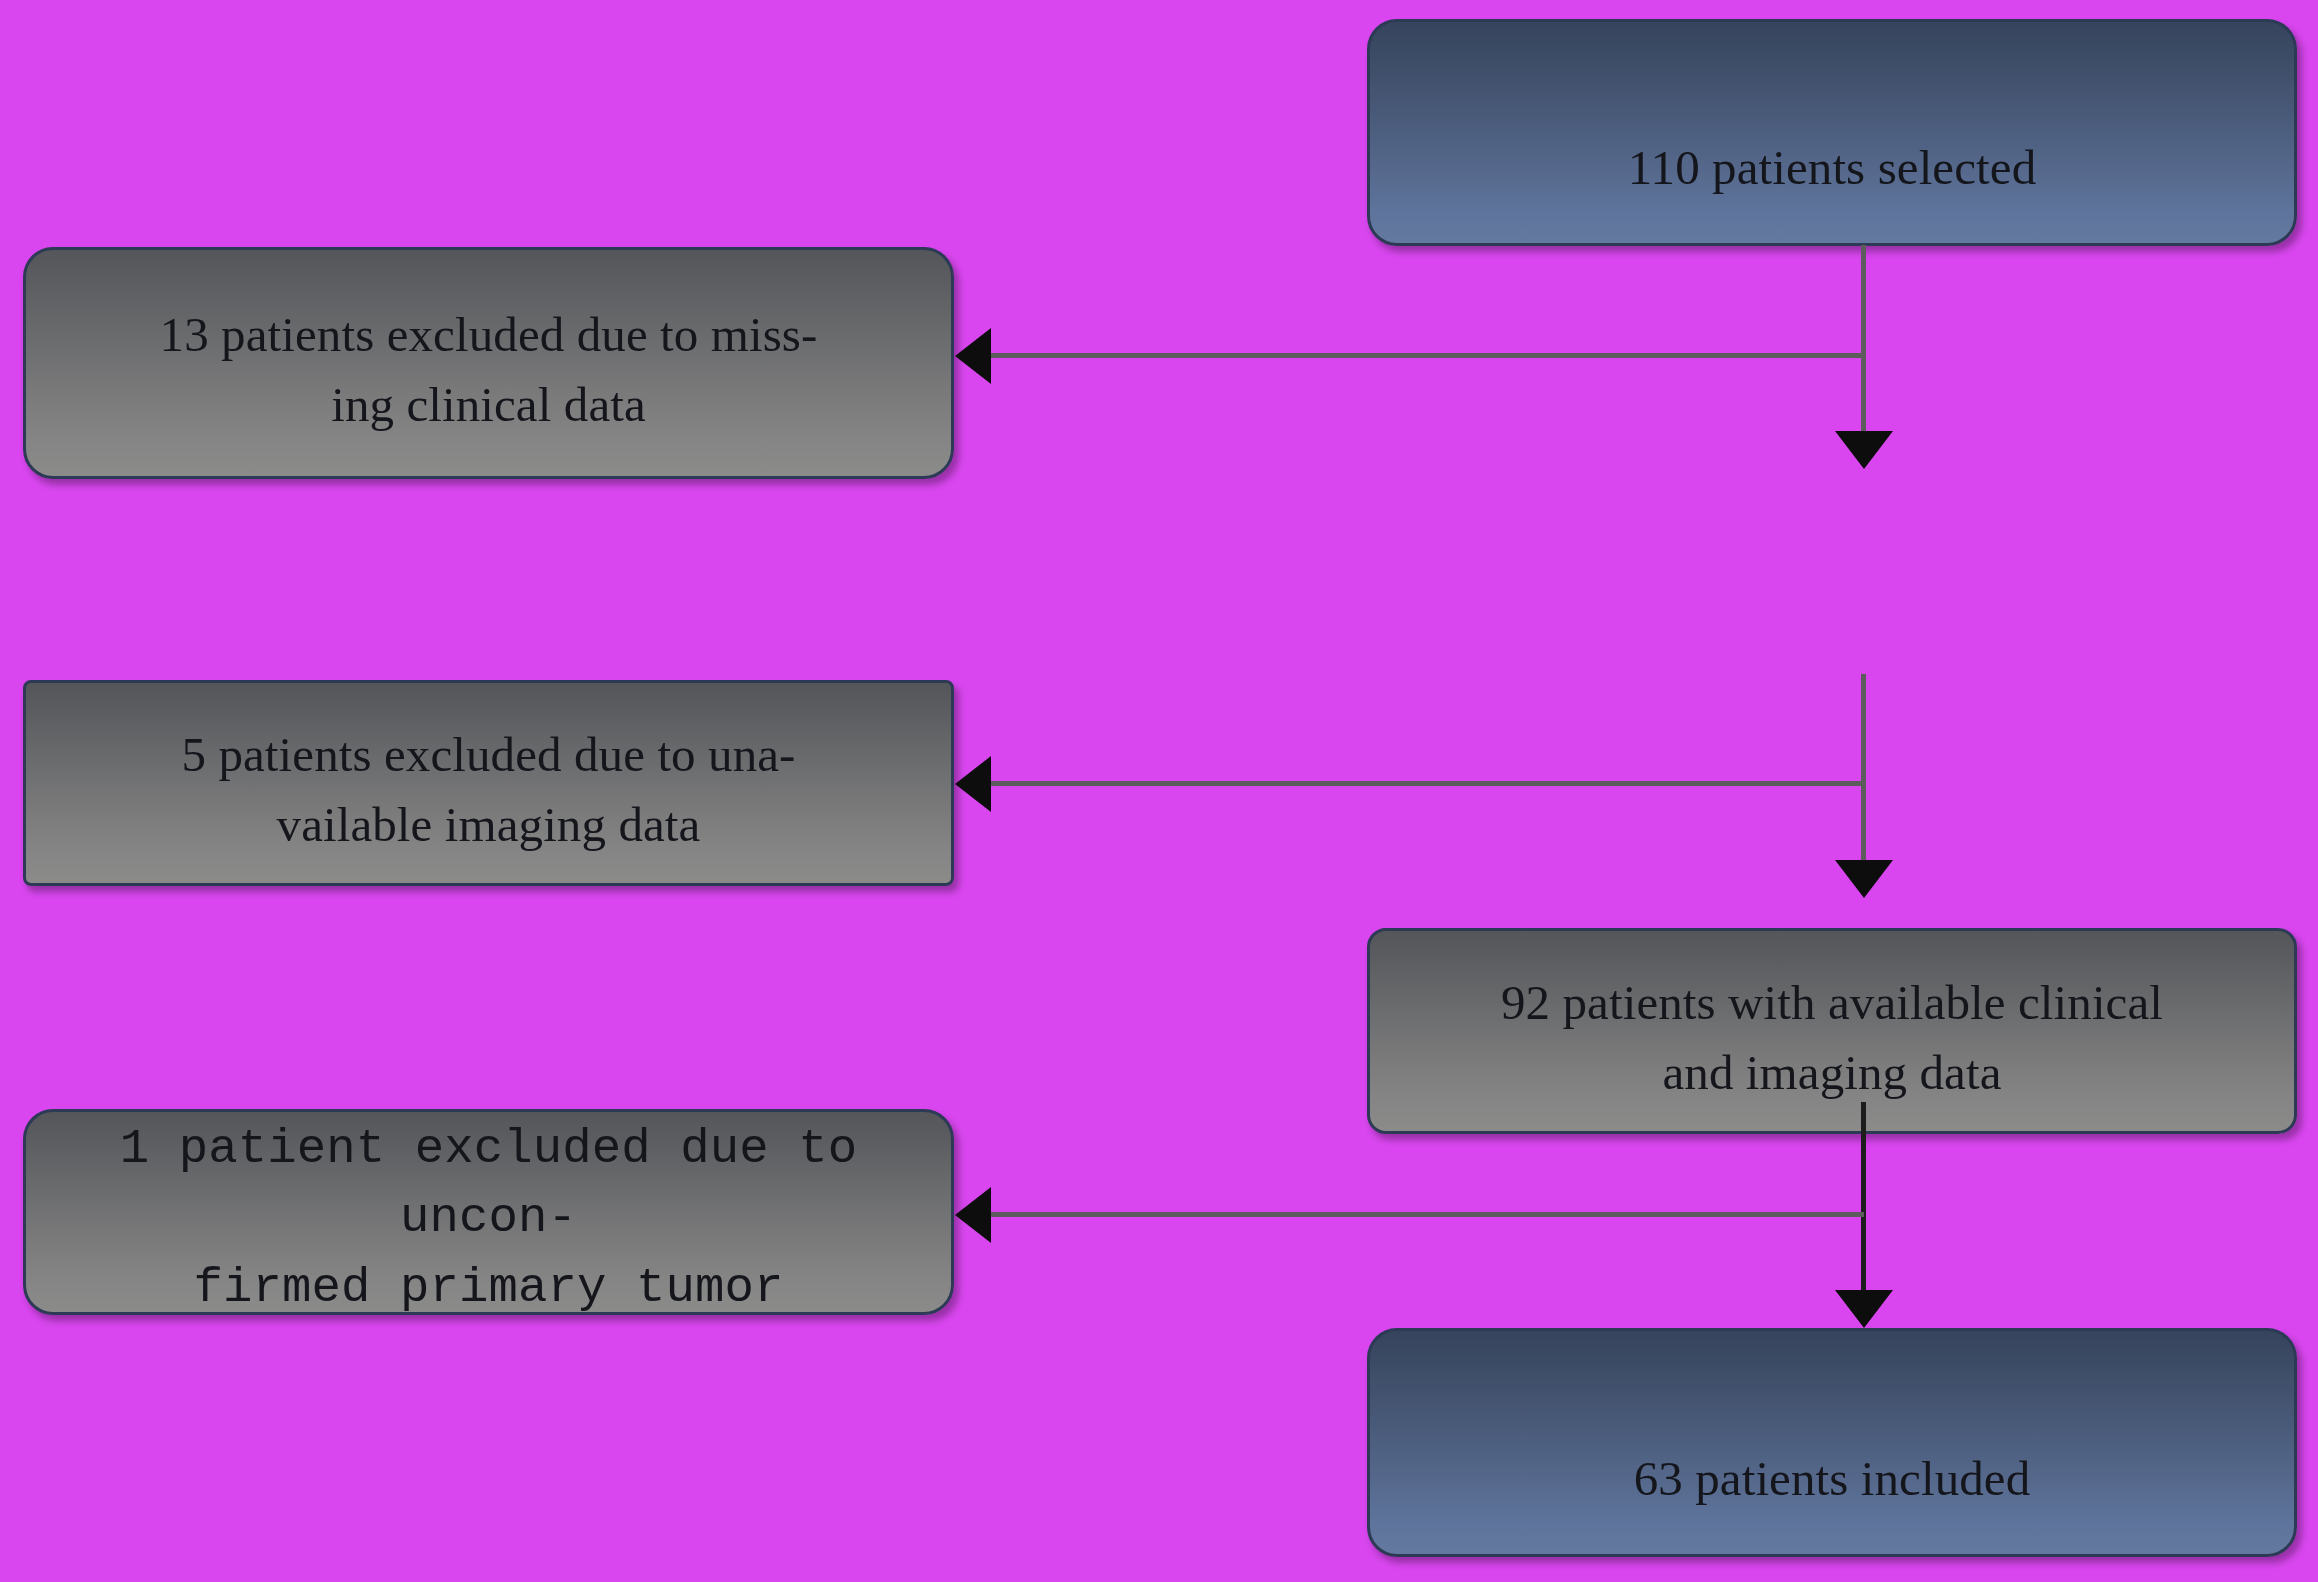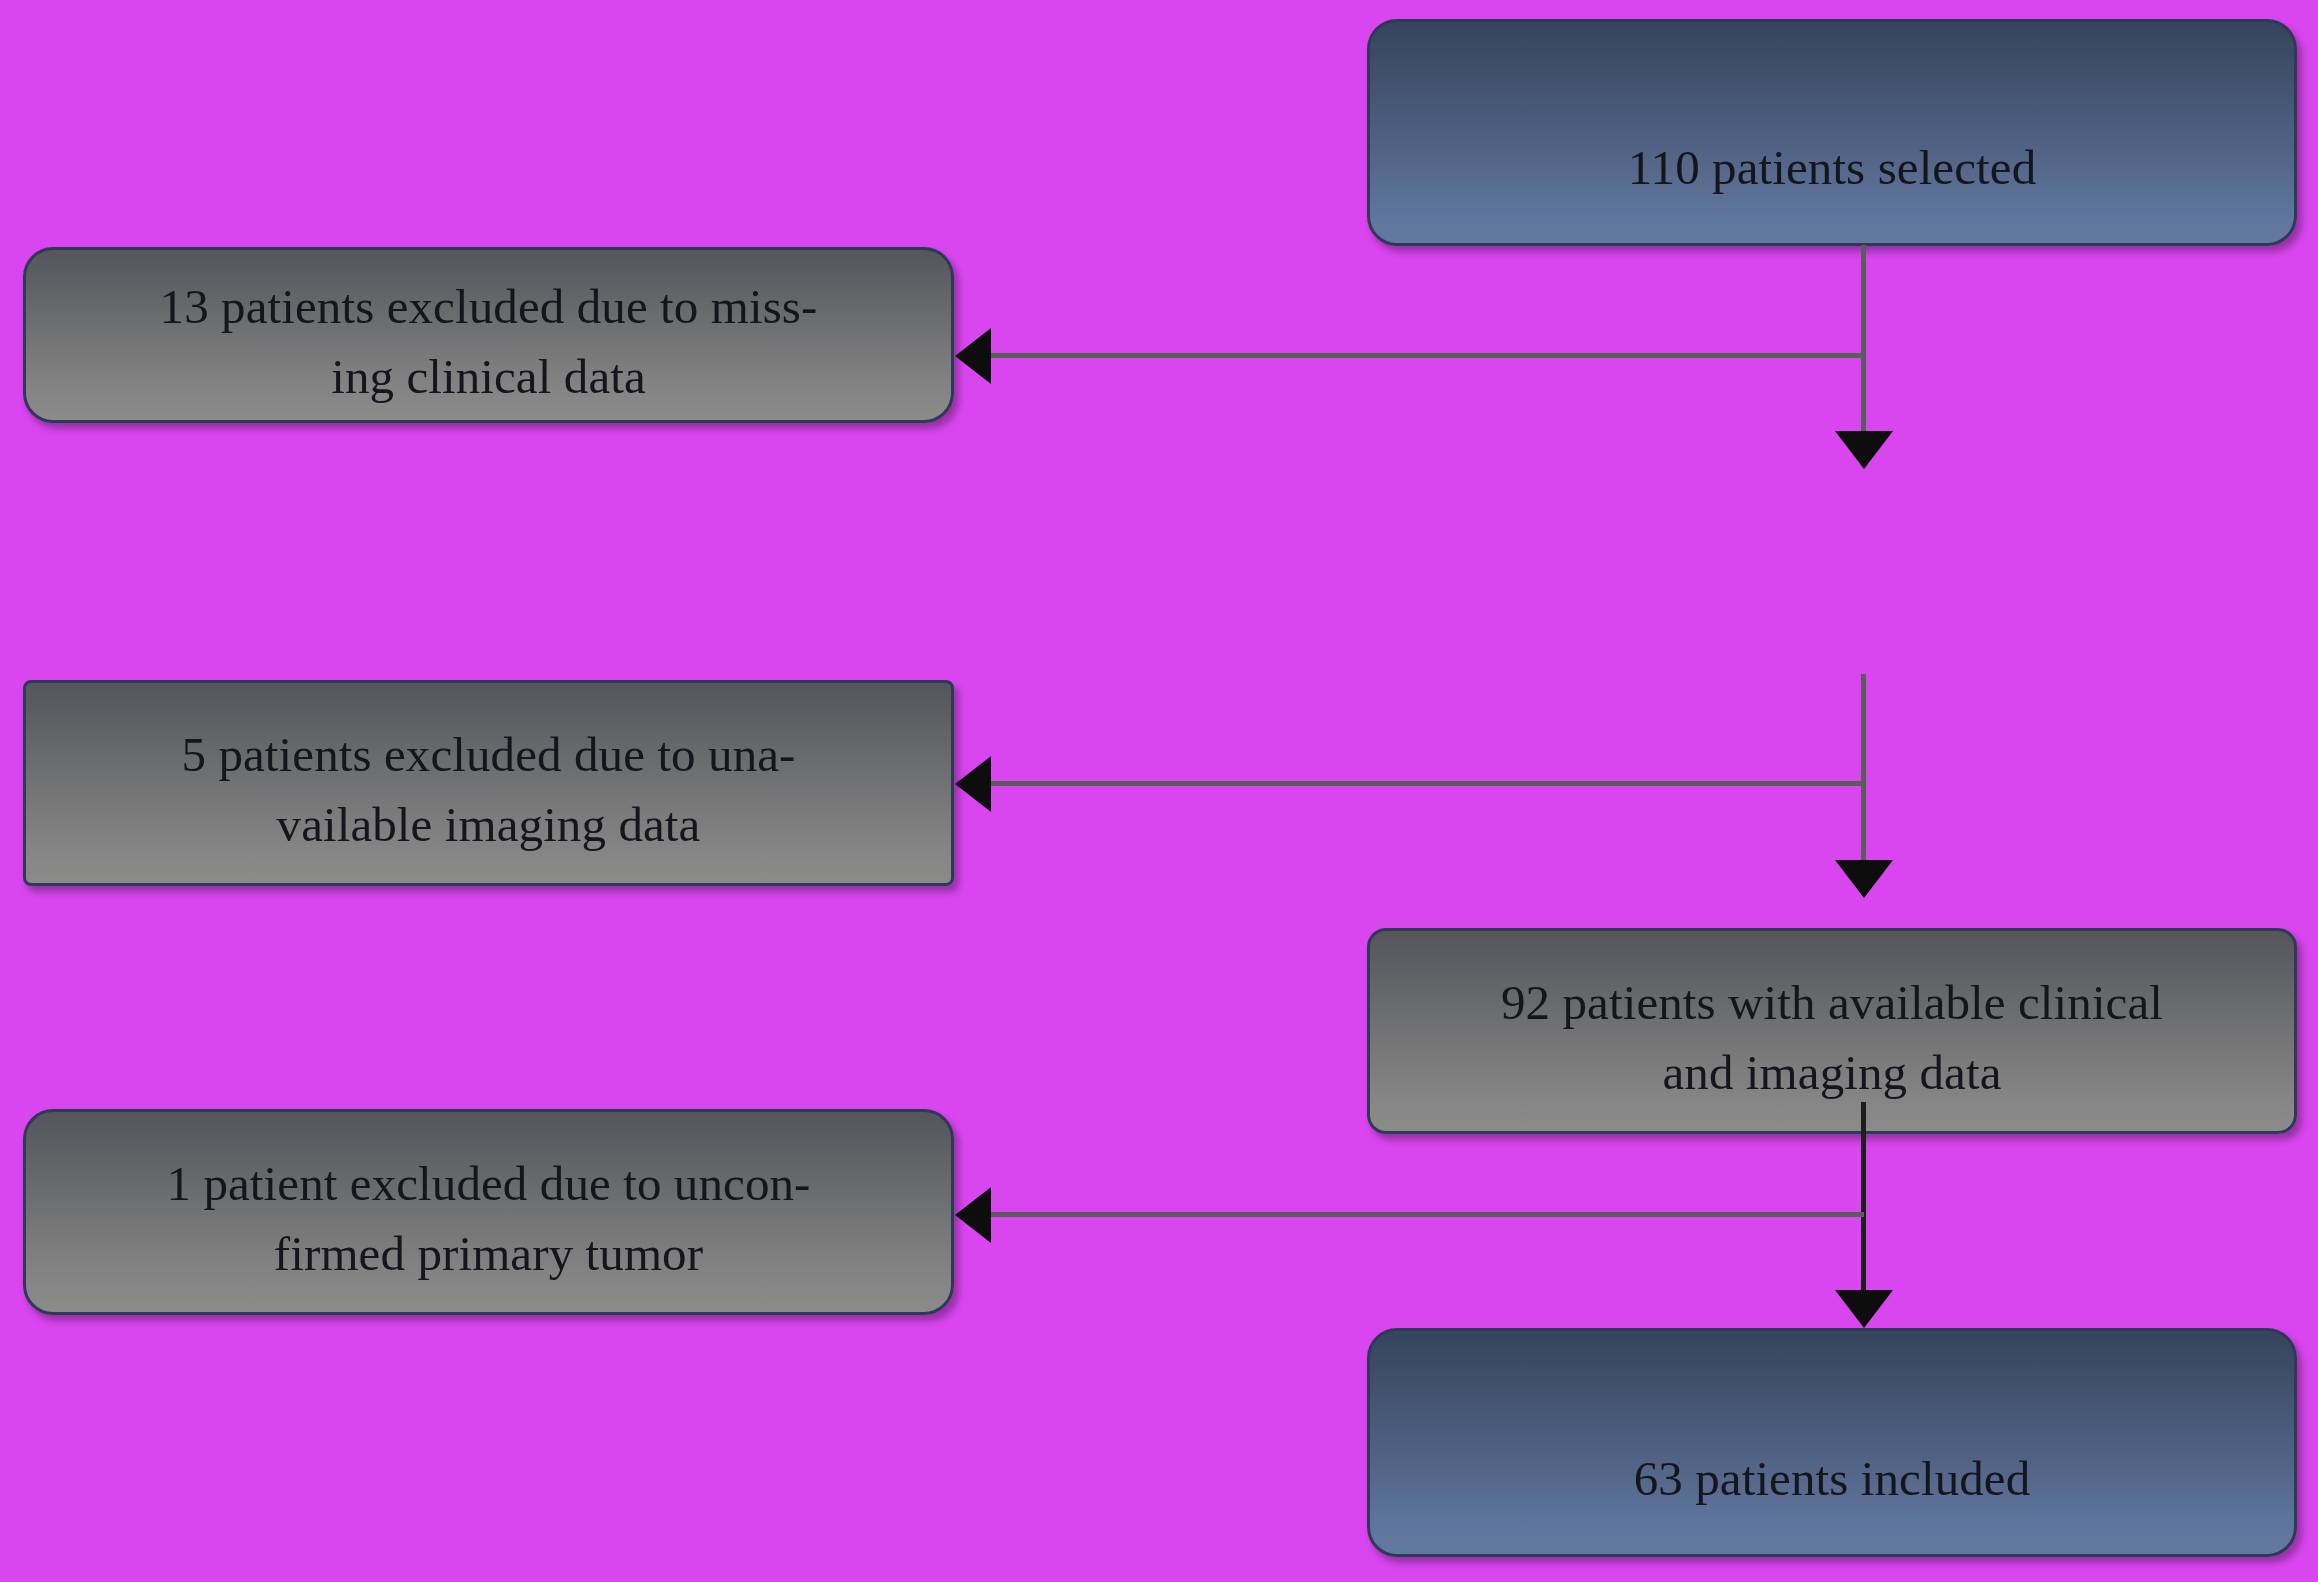--- a/index.html
+++ b/index.html
@@ -68,25 +68,25 @@
   
   .node.blue .node-text {
     transform: translateY(36px);
   }
   .node.gray .node-text {
     transform: translateY(6.6px);
   }
 
   
   #node-selected      { left: 1367px; top:   18.5px; width: 930px; height: 227px; }
-  #node-excl-clinical { left:   23px; top:  247px; width: 931px; height: 176px; }
+  #node-excl-clinical { left:   23px; top:  247px; width: 931px; height: 232px; }
   #node-clinical      { left: 1367px; top:  469px; width: 930px; height: 204px; }
   #node-excl-imaging  { left:   23px; top: 680px; width: 931px; height: 206px; border-radius: 8px; }
   #node-clin-imaging  { left: 1367px; top: 928px; width: 930px; height: 206px; border-radius: 19px; }
-  #node-excl-tumor    { left:   23px; top: 1109px; width: 931px; height: 206px; }
+  #node-excl-tumor    { left:   23px; top: 1109px; width: 931px; height: 206px; font-family: Liberation Mono, monospace; }
   #node-included      { left: 1367px; top: 1328px; width: 930px; height: 229px; }
 
   
   .v-line {
     position: absolute;
     left: 1861px;
     width: 4.6px;
     background: #5c5c5c;
   }
   .v-line.dark { background: #1d1d1d; width: 5.3px; left: 1861px; }

